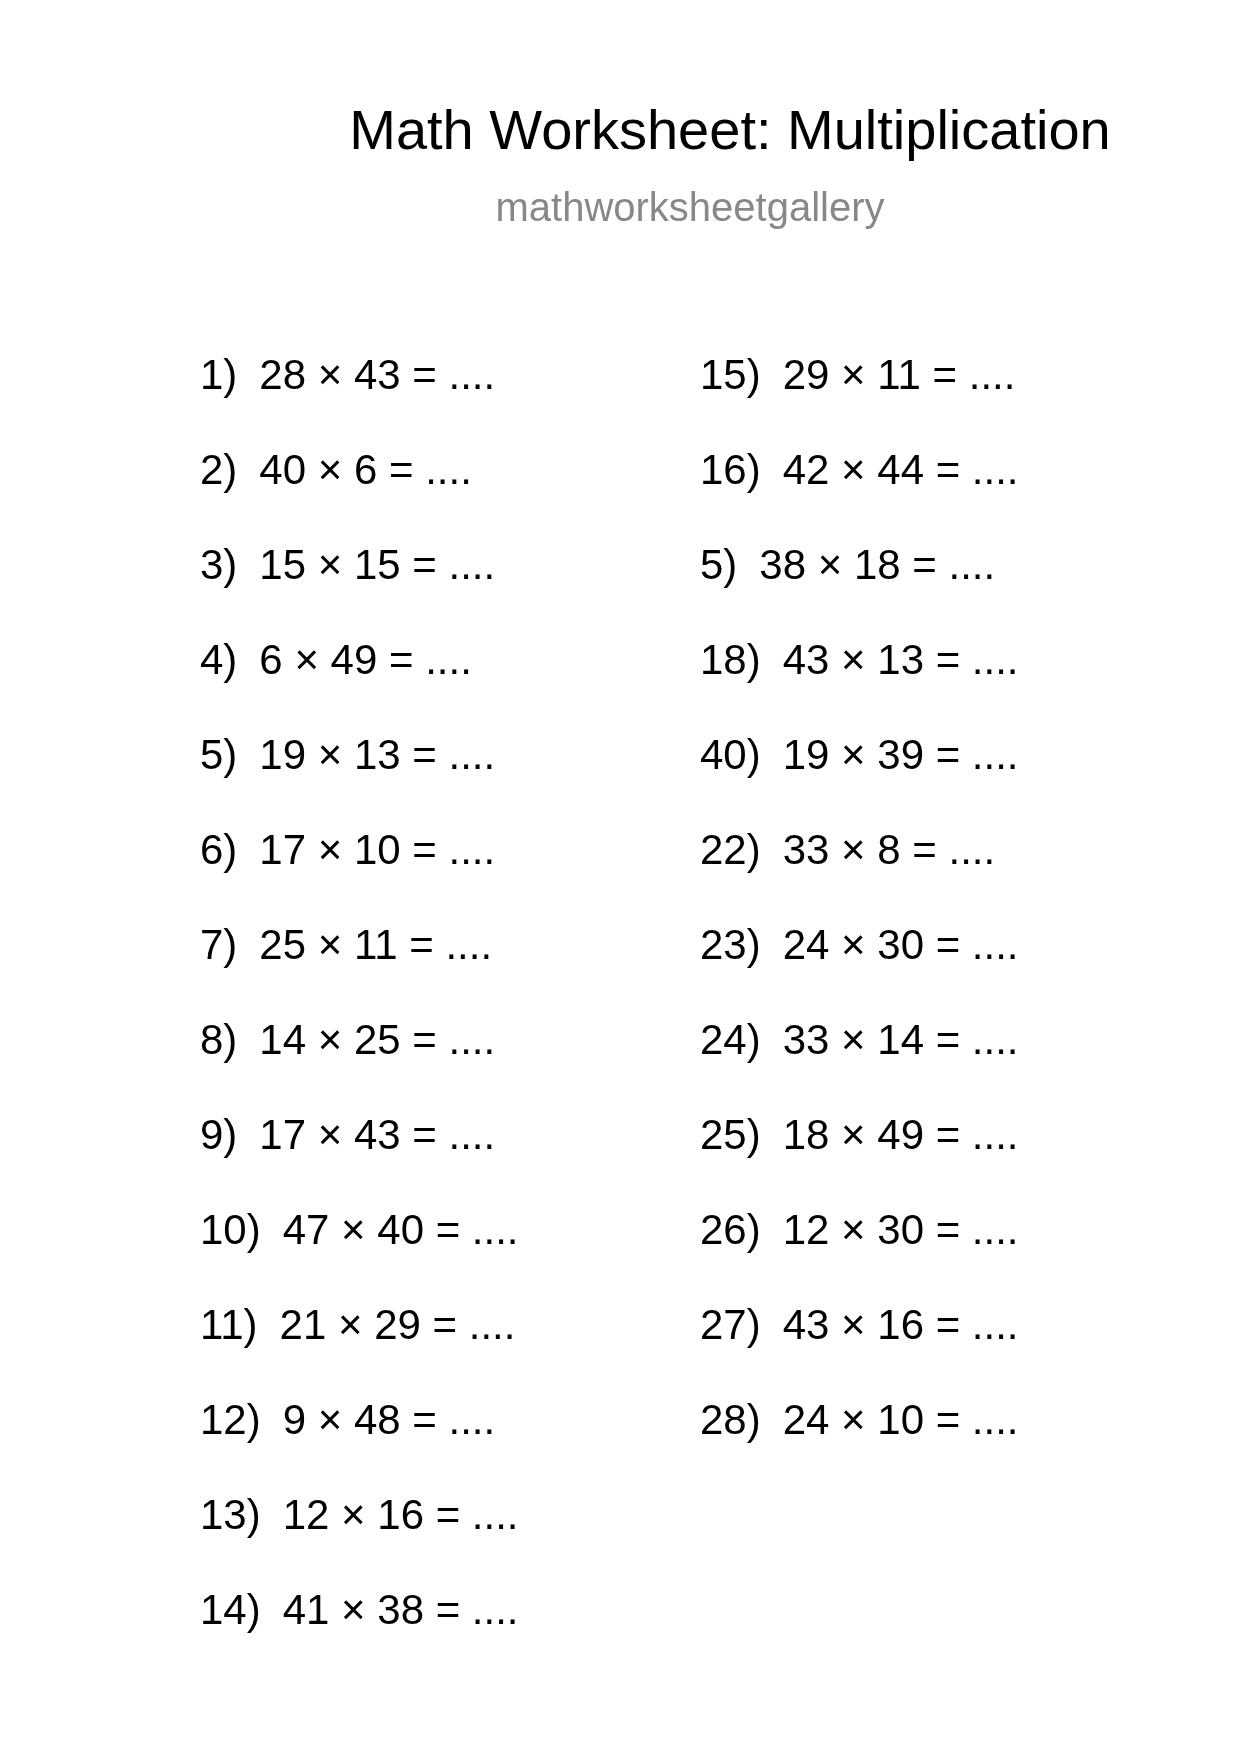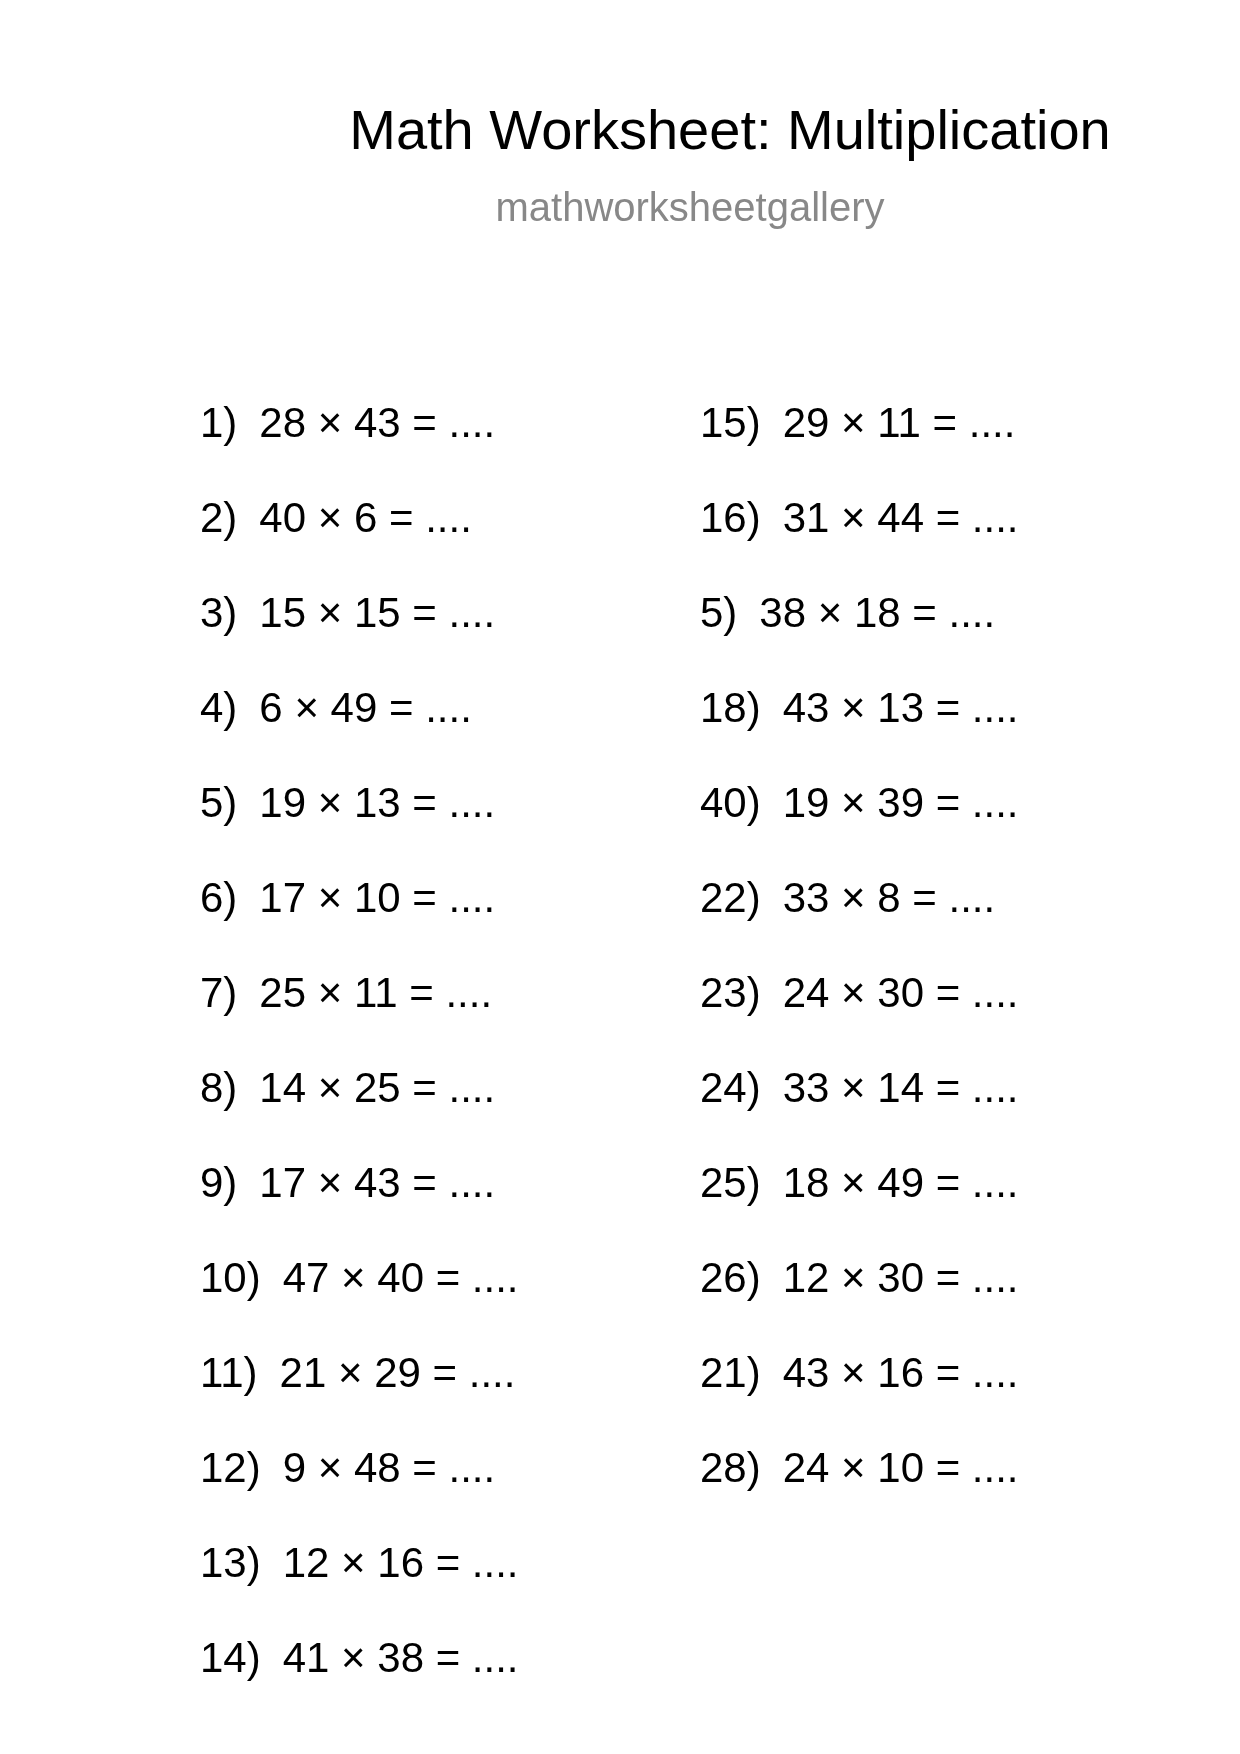--- a/index.html
+++ b/index.html
@@ -7,21 +7,21 @@
          font-family: "Liberation Sans", sans-serif; color: #000; }
   .title { position: absolute; left: 0; top: 98px; width: 1460px; text-align: center;
            font-size: 56px; line-height: 64px; white-space: nowrap; }
   .subtitle { position: absolute; left: 0; top: 184px; width: 1380px; text-align: center;
               font-size: 40px; line-height: 46px; color: #888888; white-space: nowrap; }
   .col { position: absolute; top: 348px; }
   .col-left { left: 200px; }
   .col-right { left: 700px; }
   .problem { height: 95px; font-size: 42px; line-height: 54px; white-space: nowrap; }
   .num { display: inline-block; }
-  .expr { display: inline-block; margin-left: 22px; margin-top: 48px; }
+  .expr { display: inline-block; margin-left: 22px; }
 </style>
 </head>
 <body>
 
 <div>
   <div class="title">Math Worksheet: Multiplication</div>
   <div class="subtitle">mathworksheetgallery</div>
 
   <div class="col col-left">
       <div class="problem"><span class="num">1)</span><span class="expr">28 × 43 = ....</span></div>
@@ -34,25 +34,25 @@
       <div class="problem"><span class="num">8)</span><span class="expr">14 × 25 = ....</span></div>
       <div class="problem"><span class="num">9)</span><span class="expr">17 × 43 = ....</span></div>
       <div class="problem"><span class="num">10)</span><span class="expr">47 × 40 = ....</span></div>
       <div class="problem"><span class="num">11)</span><span class="expr">21 × 29 = ....</span></div>
       <div class="problem"><span class="num">12)</span><span class="expr">9 × 48 = ....</span></div>
       <div class="problem"><span class="num">13)</span><span class="expr">12 × 16 = ....</span></div>
       <div class="problem"><span class="num">14)</span><span class="expr">41 × 38 = ....</span></div>
     </div>
   <div class="col col-right">
       <div class="problem"><span class="num">15)</span><span class="expr">29 × 11 = ....</span></div>
-      <div class="problem"><span class="num">16)</span><span class="expr">31 × 44 = ....</span></div>
+      <div class="problem"><span class="num">16)</span><span class="expr">42 × 44 = ....</span></div>
       <div class="problem"><span class="num">5)</span><span class="expr">38 × 18 = ....</span></div>
       <div class="problem"><span class="num">18)</span><span class="expr">43 × 13 = ....</span></div>
       <div class="problem"><span class="num">40)</span><span class="expr">19 × 39 = ....</span></div>
       <div class="problem"><span class="num">22)</span><span class="expr">33 × 8 = ....</span></div>
       <div class="problem"><span class="num">23)</span><span class="expr">24 × 30 = ....</span></div>
       <div class="problem"><span class="num">24)</span><span class="expr">33 × 14 = ....</span></div>
       <div class="problem"><span class="num">25)</span><span class="expr">18 × 49 = ....</span></div>
       <div class="problem"><span class="num">26)</span><span class="expr">12 × 30 = ....</span></div>
-      <div class="problem"><span class="num">21)</span><span class="expr">43 × 16 = ....</span></div>
+      <div class="problem"><span class="num">27)</span><span class="expr">43 × 16 = ....</span></div>
       <div class="problem"><span class="num">28)</span><span class="expr">24 × 10 = ....</span></div>
     </div>
 </div>
 
 </body></html>

